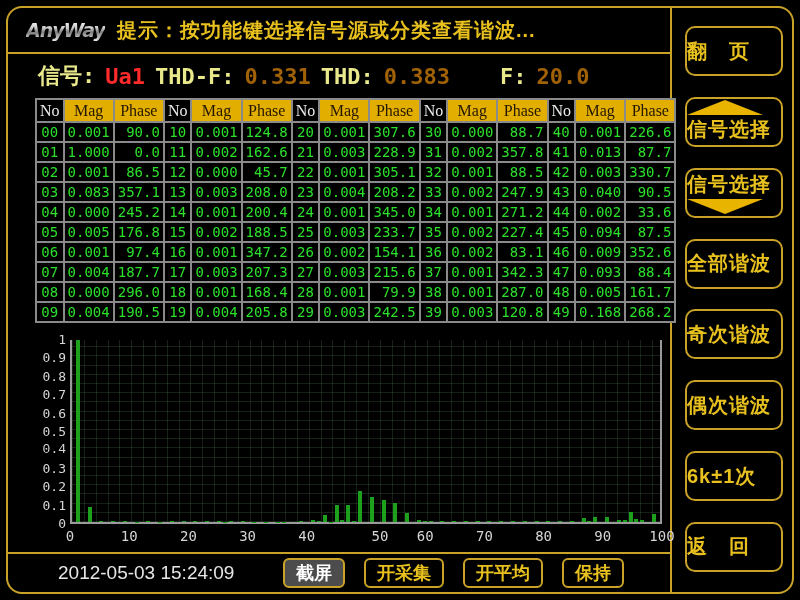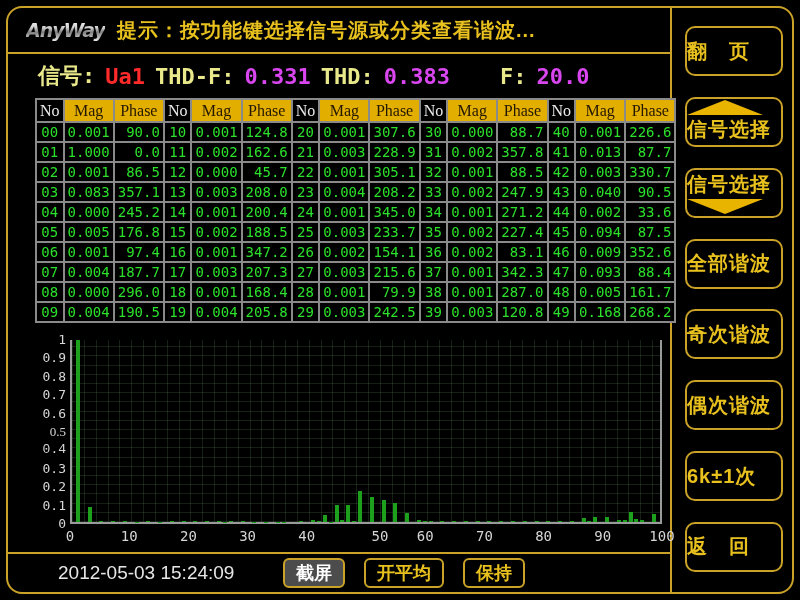--- a/index.html
+++ b/index.html
@@ -13,21 +13,21 @@
   .titlebar { position:absolute; left:0; top:0; right:0; height:46px; border-bottom:2px solid #c9a227;
               display:flex; align-items:center; padding-left:18px; gap:12px; }
   .logo { font-family:"DejaVu Sans",sans-serif; font-style:italic; font-weight:800; font-size:19px;
           letter-spacing:-1px; background:linear-gradient(180deg,#ffffff 0%,#cfcfcf 40%,#7e7e7e 60%,#e8e8e8 100%);
           -webkit-background-clip:text; background-clip:text; color:transparent; }
   .tip { color:#e8c11e; font-size:20px; font-weight:bold; letter-spacing:1px; }
   .signalrow { position:absolute; left:0; top:48px; right:0; height:40px; display:flex; align-items:center;
                padding-left:30px; font-family:"DejaVu Sans Mono",monospace; font-size:22px; font-weight:bold; }
   .signalrow .lbl { color:#e9e98c; }
   .signalrow .red { color:#ff2a2a; }
-  .signalrow .grn { color:#d946ef; }
+  .signalrow .grn { color:#a16207; }
   .signalrow span { margin-right:10px; }
   .sp-f { margin-left:40px !important; }
   
   .tablewrap { position:absolute; left:27px; top:90px; }
   table { border-collapse:collapse; font-family:"DejaVu Sans Mono",monospace; font-size:14px; }
   td,th { border:2px solid #8a8a8a; height:20px; padding:0 3px; white-space:nowrap; }
   th { font-family:"Liberation Serif",serif; font-weight:normal; font-size:16px; height:23px; }
   th.hno { background:#000; color:#ececec; width:26px; text-align:center; }
   th.hmag { background:#e2ae00; color:#241700; width:49px; text-align:center; }
   th.hphase { background:#e2ae00; color:#241700; width:53px; text-align:center; }
@@ -349,21 +349,21 @@
             <div class="bar" style="left: calc(97% - 2px); height: 1.2%; background: rgb(29, 161, 29);"></div>
             <div class="bar" style="left: calc(99% - 2px); height: 4.5%; background: rgb(29, 161, 29);"></div>
           </div>
         <div id="yticks"></div>
         <div id="xticks"></div>
       <div class="ytick" style="top: 186px;">0</div>
           <div class="ytick" style="top: 167.6px;">0.1</div>
           <div class="ytick" style="top: 149.2px;">0.2</div>
           <div class="ytick" style="top: 130.8px;">0.3</div>
           <div class="ytick" style="top: 112.4px; font-family: Liberation Mono, monospace;">0.4</div>
-          <div class="ytick" style="top: 94px; font-family: Liberation Serif, serif;">0.5</div>
+          <div class="ytick" style="top: 94px;">0.5</div>
           <div class="ytick" style="top: 75.6px;">0.6</div>
           <div class="ytick" style="top: 57.2px;">0.7</div>
           <div class="ytick" style="top: 38.8px;">0.8</div>
           <div class="ytick" style="top: 20.4px;">0.9</div>
           <div class="ytick" style="top: 2px;">1</div>
           <div class="xtick" style="left: 62px;">0</div>
           <div class="xtick" style="left: 121.2px;">10</div>
           <div class="xtick" style="left: 180.4px;">20</div>
           <div class="xtick" style="left: 239.6px;">30</div>
           <div class="xtick" style="left: 298.8px;">40</div>
@@ -372,20 +372,21 @@
           <div class="xtick" style="left: 476.4px;">70</div>
           <div class="xtick" style="left: 535.6px;">80</div>
           <div class="xtick" style="left: 594.8px;">90</div>
           <div class="xtick" style="left: 654px;">100</div>
         </div>
 
       <div class="bottombar">
         <span class="timestamp">2012-05-03 15:24:09</span>
         <div class="bbuttons" id="bbuttons">
             <button class="bbtn active">截屏</button>
+            <button class="bbtn">开采集</button>
             <button class="bbtn">开平均</button>
             <button class="bbtn">保持</button>
           </div>
       </div>
 
     </div>
 
     <div class="sidebar" id="sidebar">
         <div class="sbtn">
           <span>翻　页</span>

